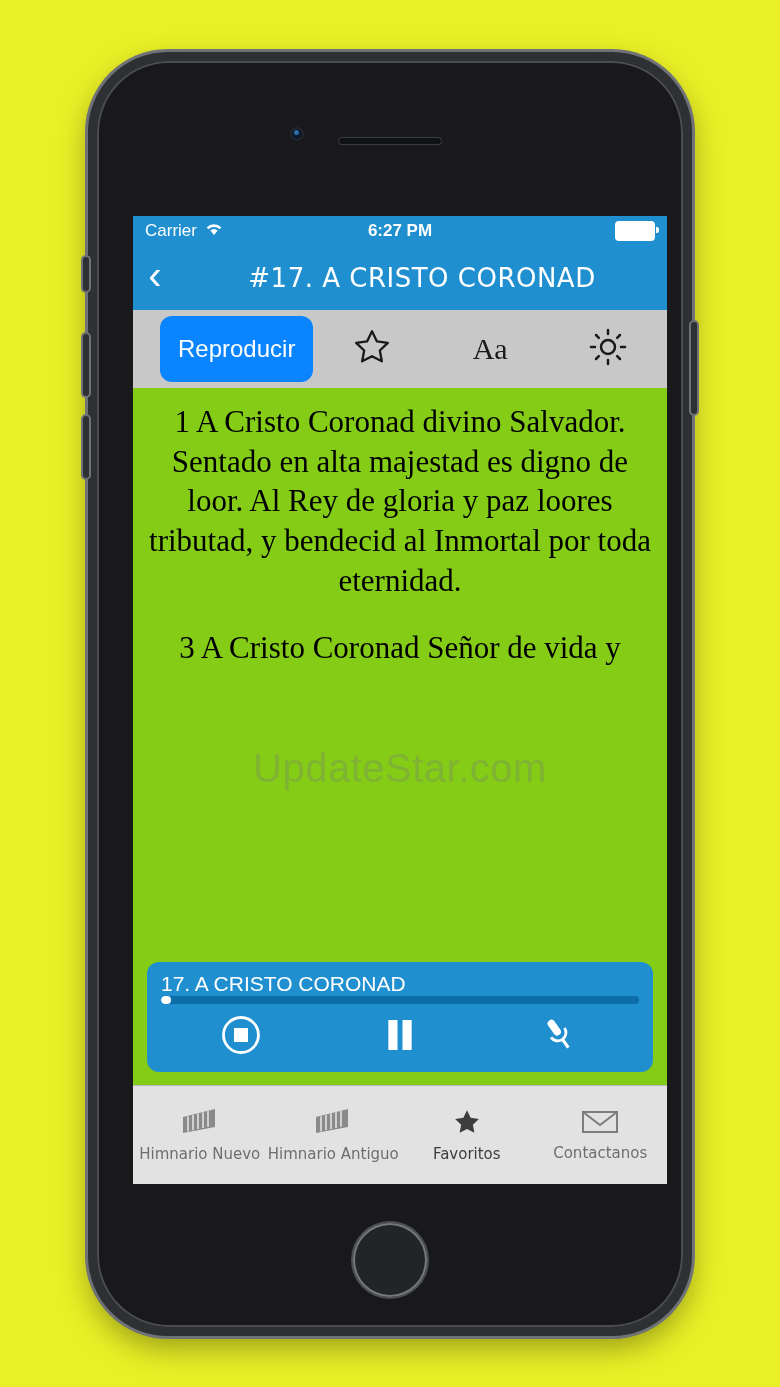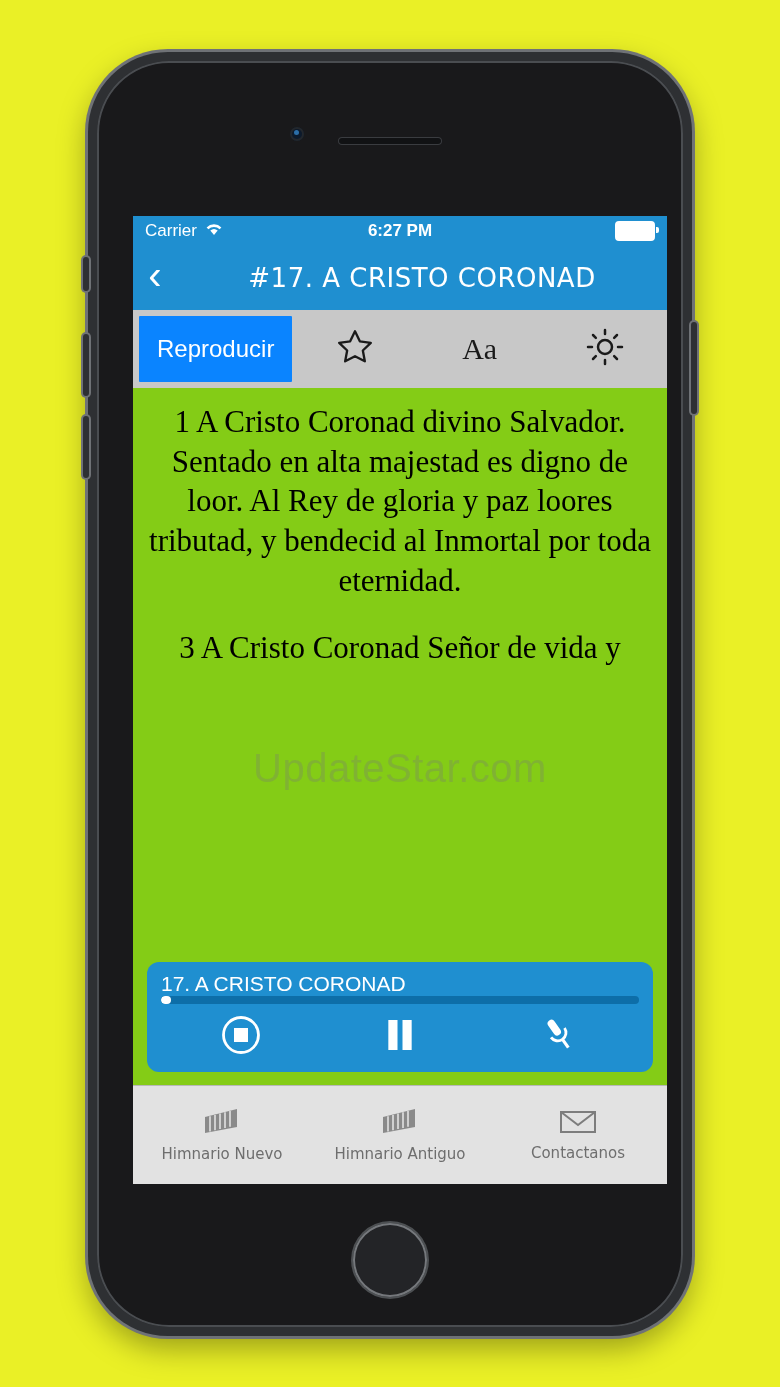--- a/index.html
+++ b/index.html
@@ -169,25 +169,25 @@
   }
 
   
   .toolbar {
     height: 78px;
     background: #c8c8c8;
     display: flex;
     align-items: center;
   }
   .play-btn {
-    margin-left: 6px;
+    margin-left: 27px;
     background: #0a84ff;
     color: #ffffff;
     border: none;
-    border-radius: 1px;
+    border-radius: 12px;
     height: 66px;
     padding: 0 18px;
     font-size: 24px;
     font-family: "Liberation Sans", sans-serif;
     cursor: pointer;
   }
   .tool-icon {
     flex: 1;
     display: flex;
     align-items: center;
@@ -420,20 +420,28 @@
                 <line x1="7" y1="24.5" x2="7" y2="9.2"></line>
                 <line x1="12" y1="23.3" x2="12" y2="7.9"></line>
                 <line x1="17" y1="22.1" x2="17" y2="6.6"></line>
                 <line x1="22" y1="20.9" x2="22" y2="5.3"></line>
                 <line x1="27" y1="19.7" x2="27" y2="4.0"></line>
               </g>
             </svg>
           </span>
           <span class="tab-label">Himnario Antiguo</span>
         </div>
+        <div class="tab active">
+          <span>
+            <svg width="34" height="30" viewBox="0 0 24 24">
+              <path d="M12 2.6 l2.9 6.0 6.6 .9 -4.8 4.6 1.2 6.5 -5.9-3.1 -5.9 3.1 1.2-6.5 -4.8-4.6 6.6-.9 Z" fill="#3d3d3d"></path>
+            </svg>
+          </span>
+          <span class="tab-label">Favoritos</span>
+        </div>
         <div class="tab">
           <span>
             <svg width="38" height="28" viewBox="0 0 38 28">
               <rect x="2" y="4" width="34" height="20" fill="none" stroke="#7d7d7d" stroke-width="2"></rect>
               <path d="M2 4 L19 17 L36 4" fill="none" stroke="#7d7d7d" stroke-width="2"></path>
             </svg>
           </span>
           <span class="tab-label">Contactanos</span>
         </div>
       </div>

